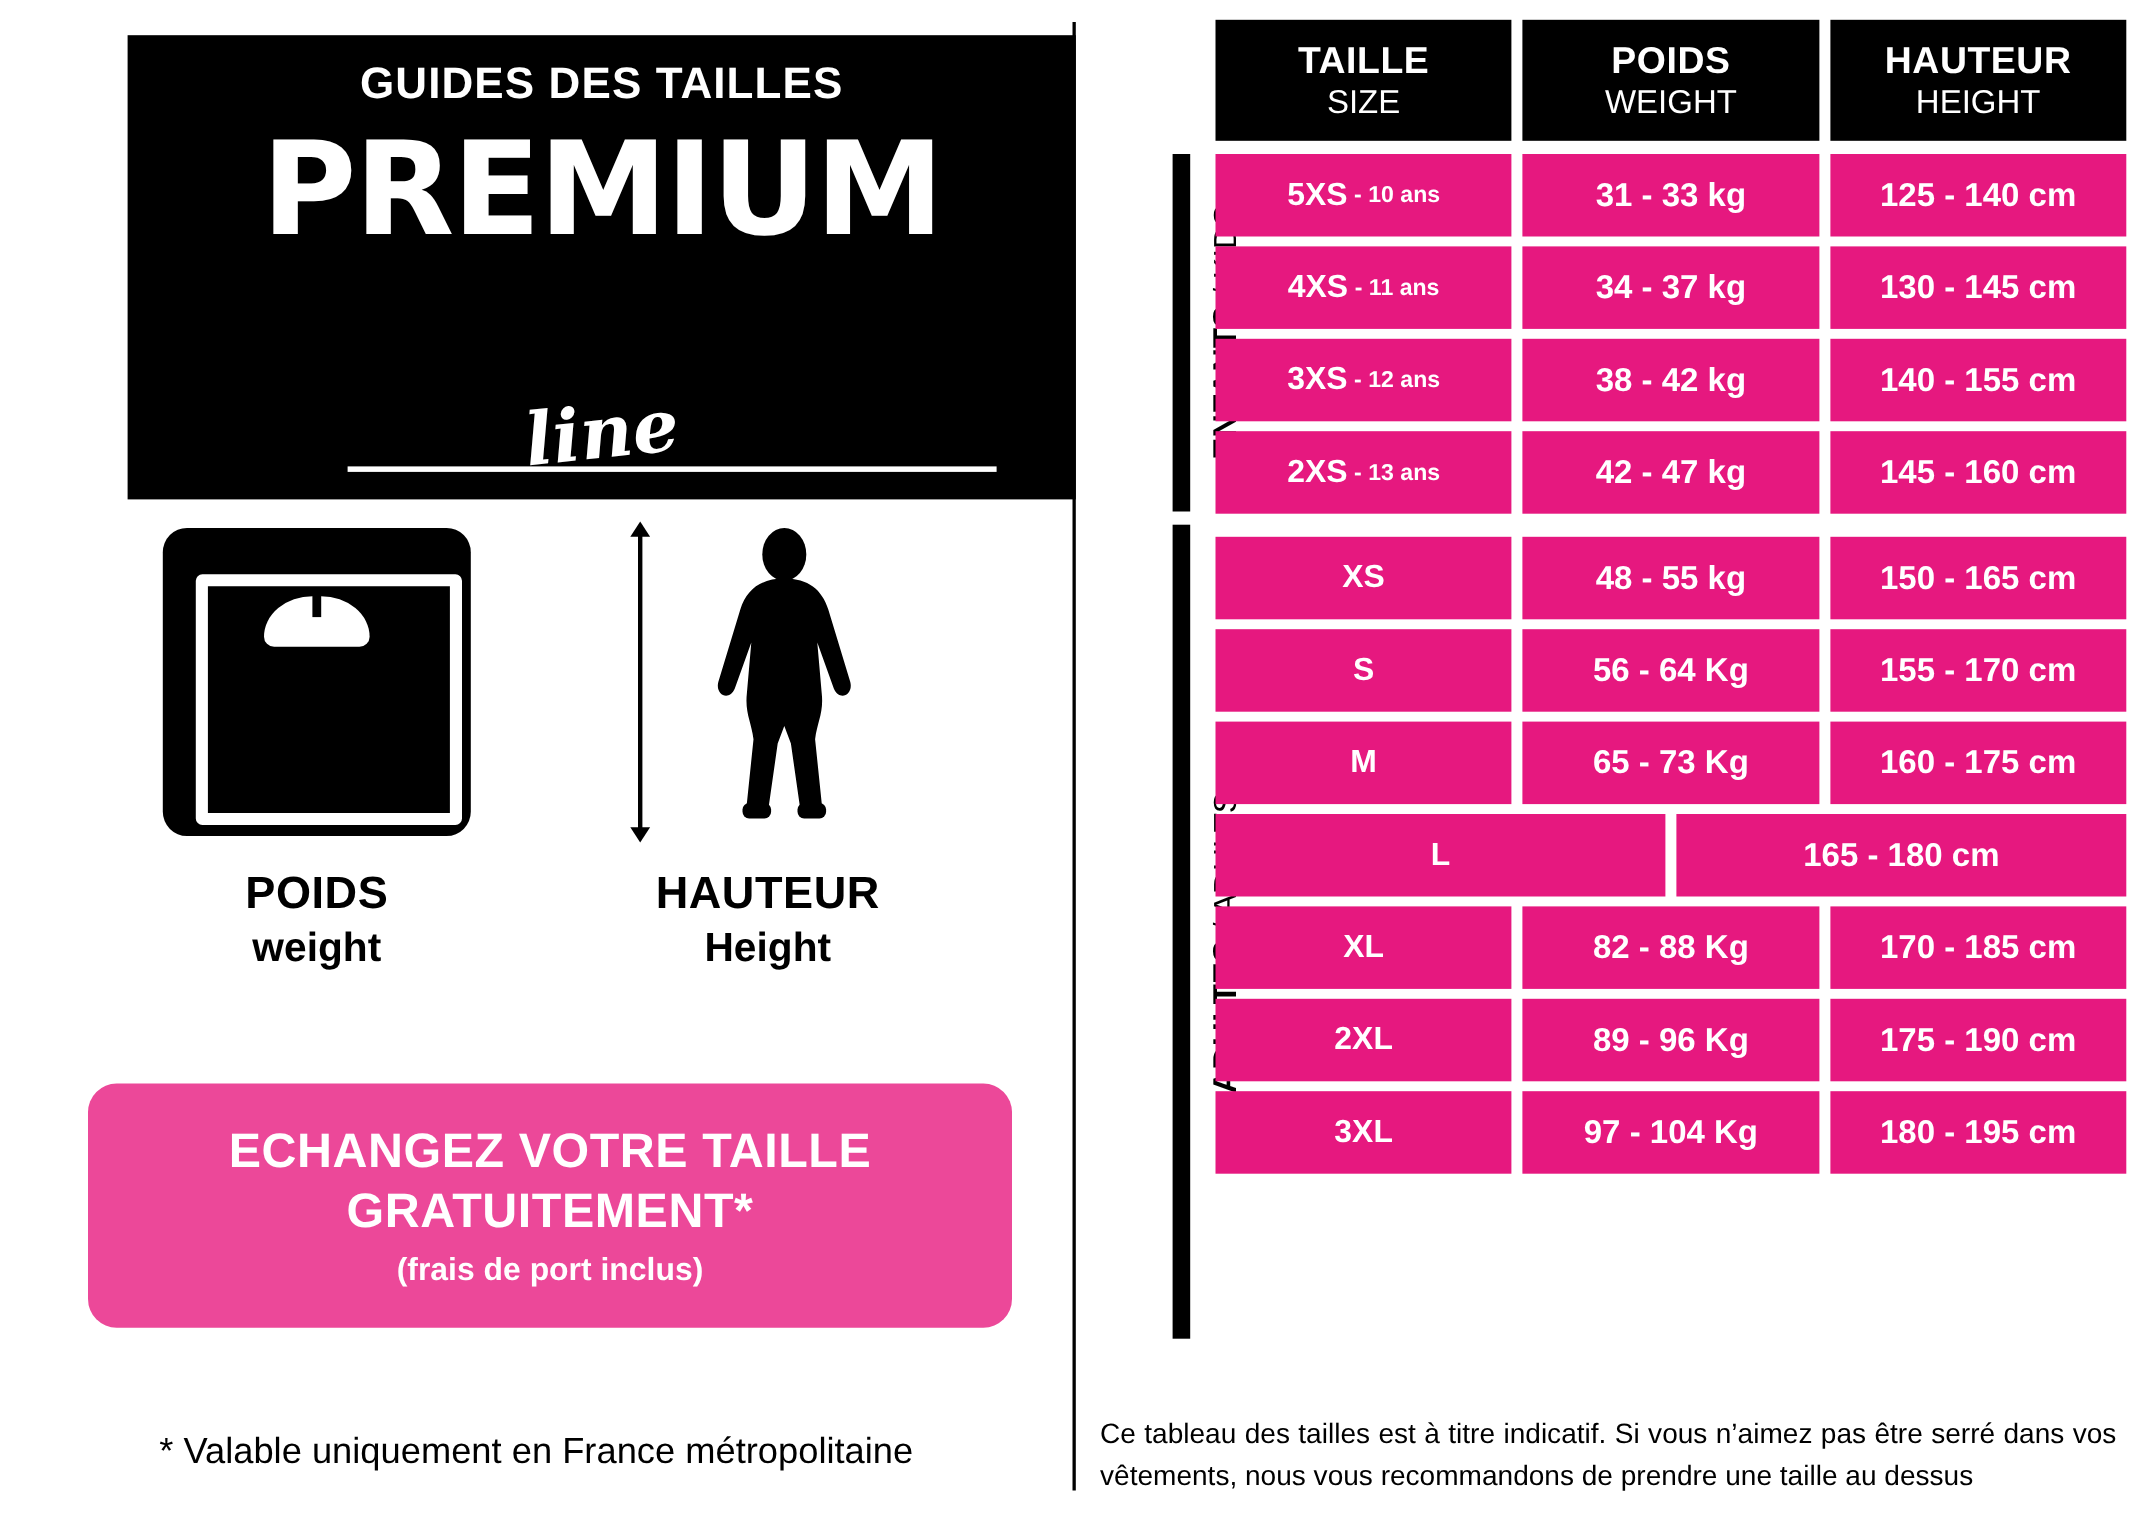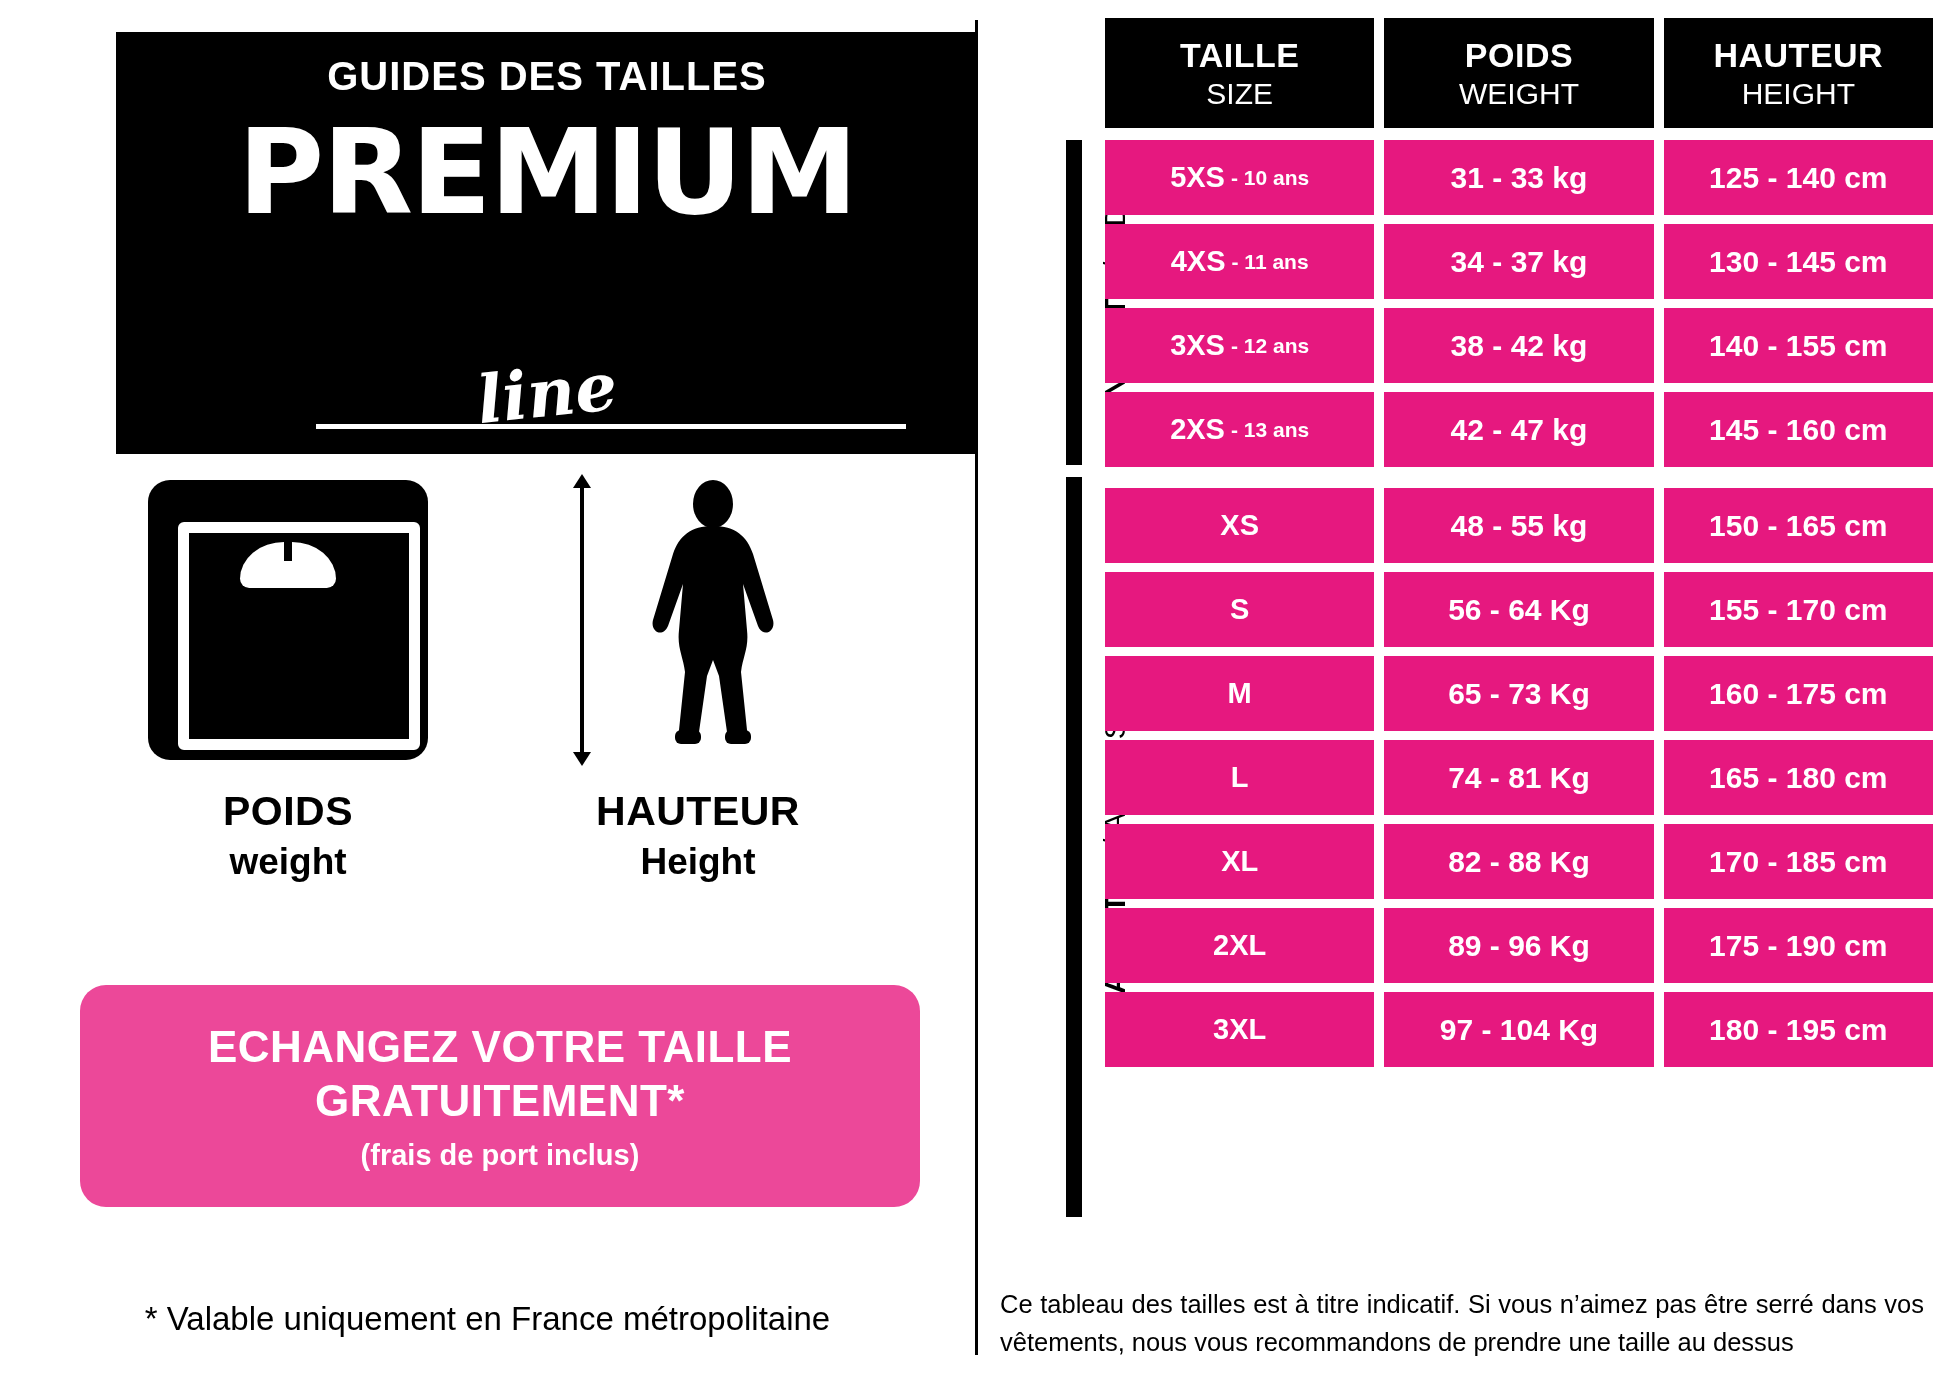--- a/index.html
+++ b/index.html
@@ -417,21 +417,20 @@
           <div class="cell size">
             <span>M</span>
           </div>
           <div class="cell">65 - 73 Kg</div>
           <div class="cell">160 - 175 cm</div>
         </div>
         <div class="row">
           <div class="cell size">
             <span>L</span>
           </div>
-          <div class="cell">74 - 81 Kg</div>
           <div class="cell">165 - 180 cm</div>
         </div>
         <div class="row">
           <div class="cell size">
             <span>XL</span>
           </div>
           <div class="cell">82 - 88 Kg</div>
           <div class="cell">170 - 185 cm</div>
         </div>
         <div class="row">

